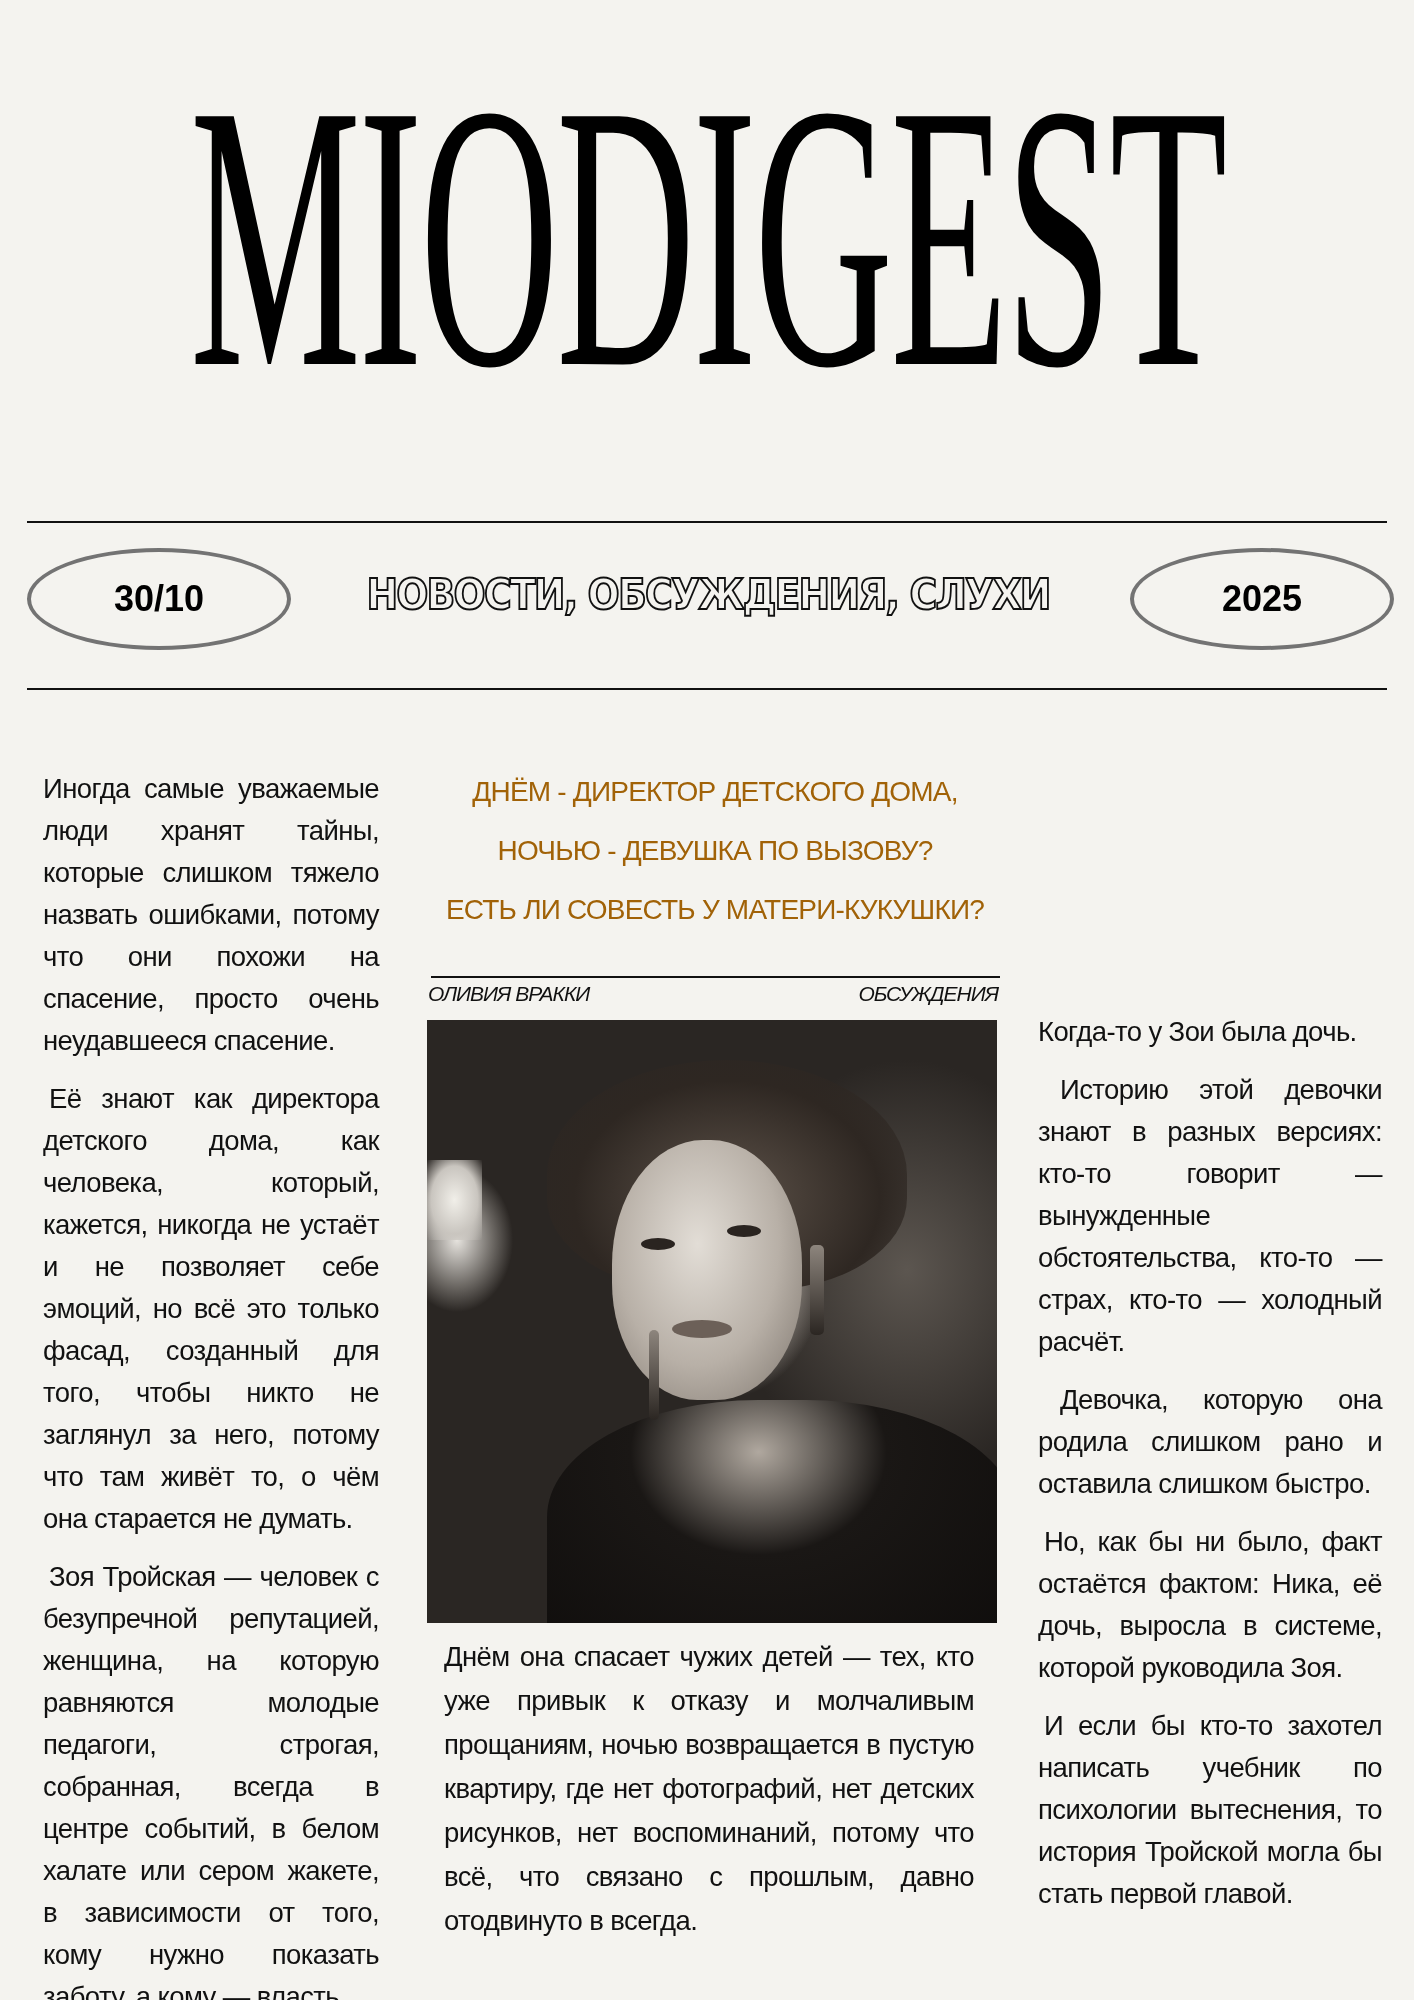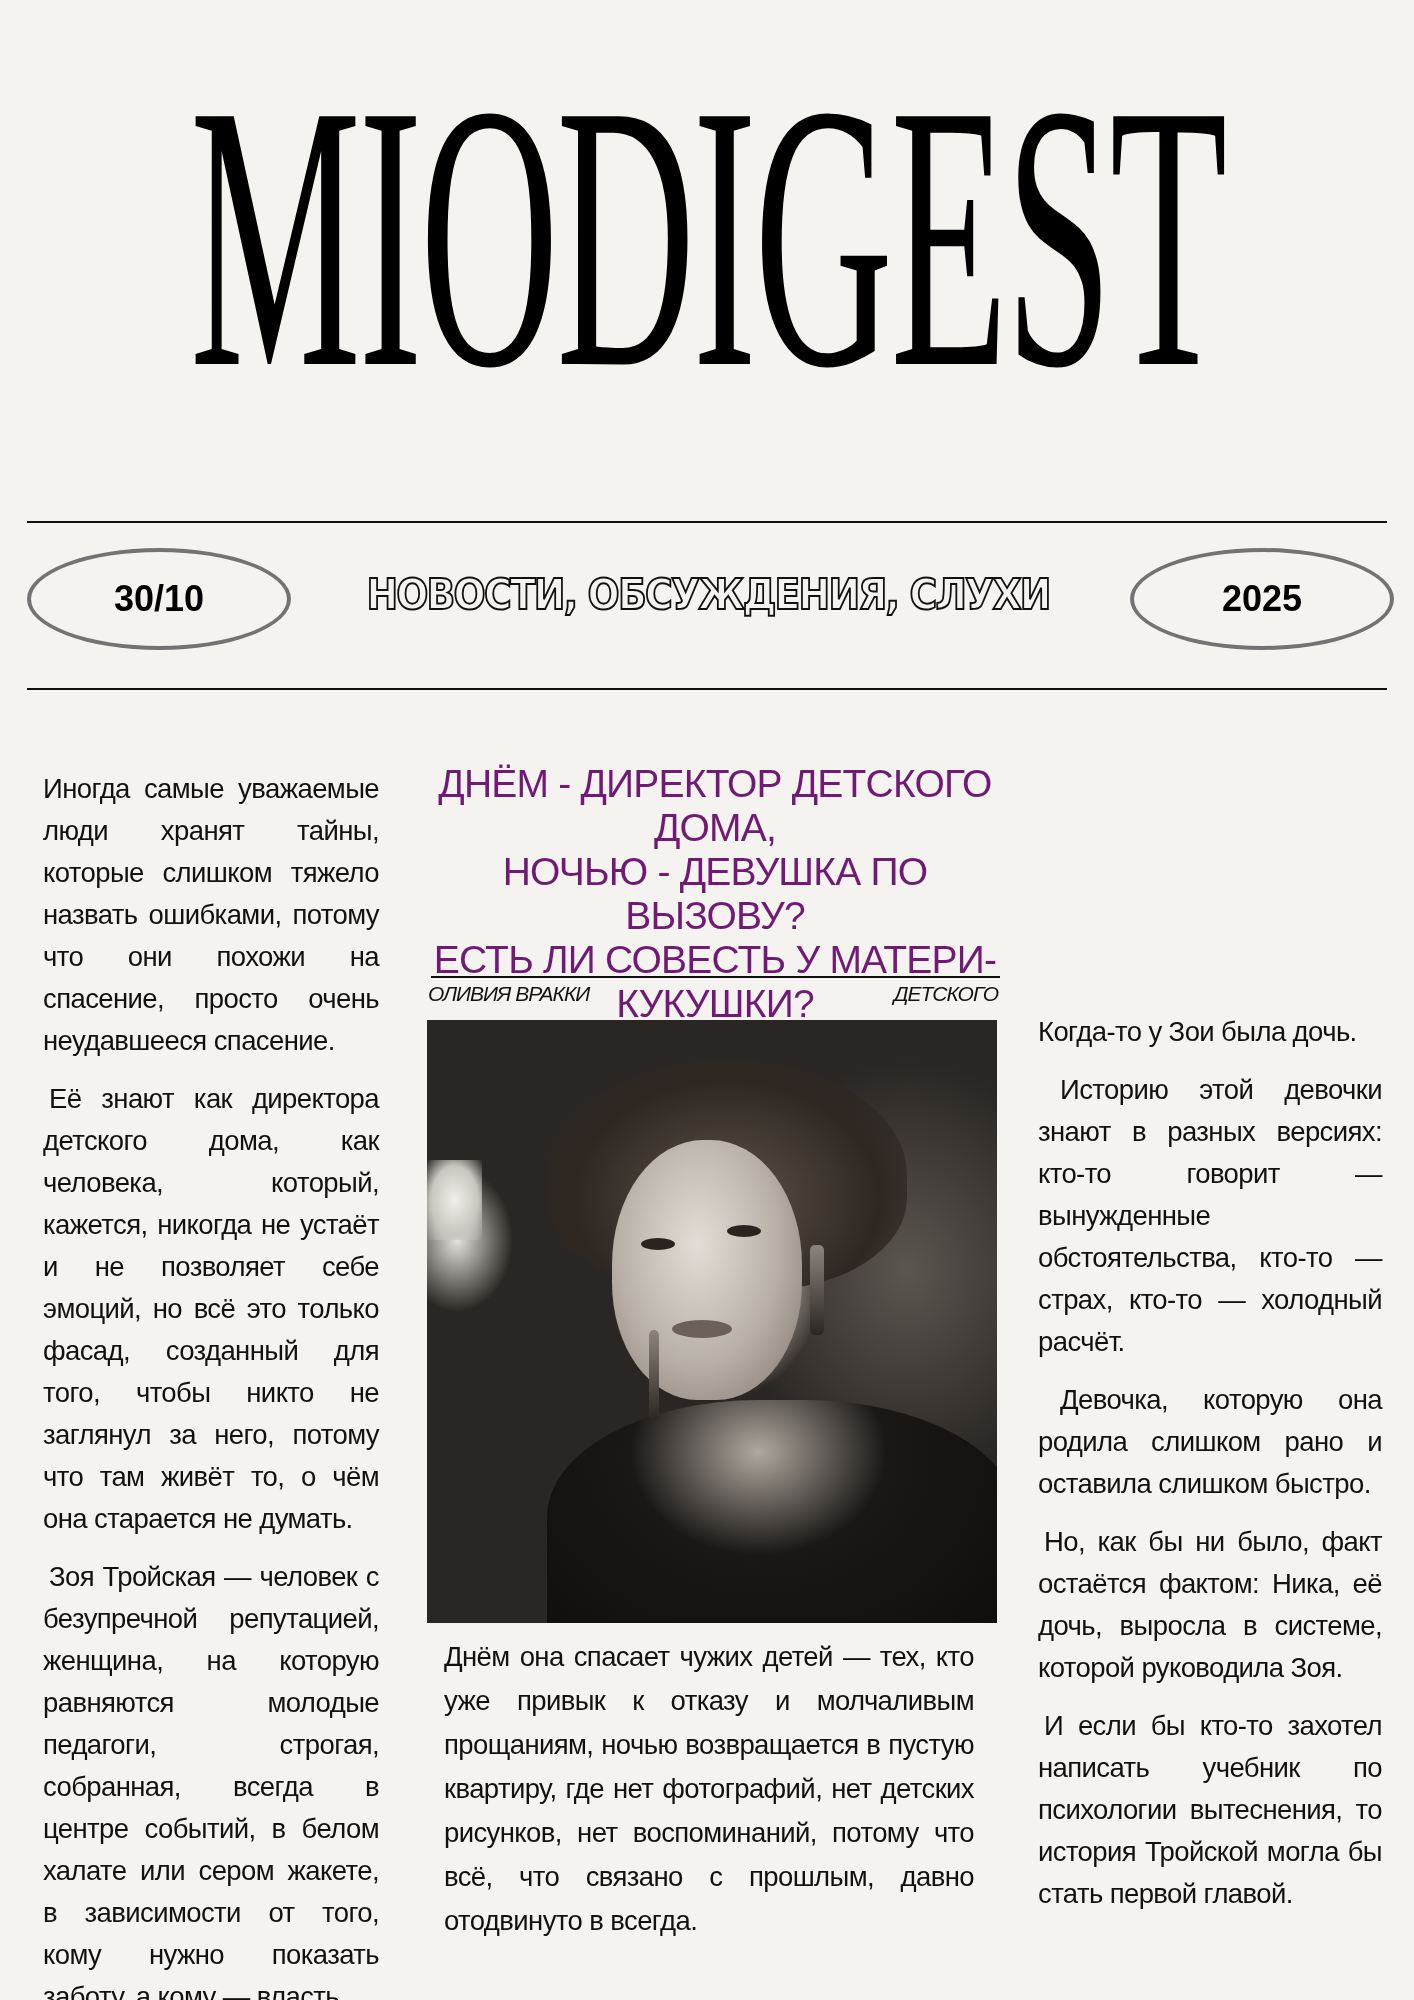--- a/index.html
+++ b/index.html
@@ -32,21 +32,21 @@
     position: absolute; font-family: "Liberation Sans", sans-serif; font-size: 27.5px; line-height: 42px;
     text-align: justify; letter-spacing: -0.6px; color: #111;
   }
   .col p { margin: 16px; }
   .col p.indent { text-indent: 6px; }
   .col-left { left: 27px; top: 752px; width: 368px; }
   .col-right { left: 1022px; top: 995px; width: 376px; }
   .col-mid { left: 428px; top: 1619px; width: 562px; line-height: 44px; }
   .headline {
     position: absolute; top: 762px; left: 420px; width: 590px; text-align: center;
-    font-family: "Liberation Sans", sans-serif; font-size: 39px; line-height: 44px; letter-spacing: -0.8px; color: #701a75;
+    font-family: "Liberation Sans", sans-serif; font-size: 28px; line-height: 59px; letter-spacing: -0.8px; color: #a16207;
   }
   .byline-rule { position: absolute; left: 431px; top: 976px; width: 569px; height: 2px; background: #111; }
   .byline {
     position: absolute; top: 982px; left: 428px; width: 570px; display: flex; justify-content: space-between;
     font-family: "Liberation Sans", sans-serif; font-style: italic; font-size: 21px; letter-spacing: -1px; color: #111;
   }
   .photo {
     position: absolute; left: 427px; top: 1020px; width: 570px; height: 603px; overflow: hidden;
     background:
       radial-gradient(ellipse 130px 170px at 300px 250px, #cfcac4 0%, #9c958e 45%, rgba(60,56,52,0) 75%),
@@ -99,21 +99,21 @@
 
 <div class="headline">
   <div>ДНЁМ - ДИРЕКТОР ДЕТСКОГО ДОМА,</div>
   <div>НОЧЬЮ - ДЕВУШКА ПО ВЫЗОВУ?</div>
   <div>ЕСТЬ ЛИ СОВЕСТЬ У МАТЕРИ-КУКУШКИ?</div>
 </div>
 
 <div class="byline-rule"></div>
 <div class="byline">
   <span>ОЛИВИЯ ВРАККИ</span>
-  <span>ДЕТСКОГО</span>
+  <span>ОБСУЖДЕНИЯ</span>
 </div>
 
 <div class="photo" role="img" aria-label="black-and-white portrait of a woman with short curly hair and drop earrings">
   <div class="lamp"></div>
   <div class="hair"></div>
   <div class="face"></div>
   <div class="eye" style="left:214px; top:218px;"></div>
   <div class="eye" style="left:300px; top:205px;"></div>
   <div class="lips"></div>
   <div class="body"></div>

